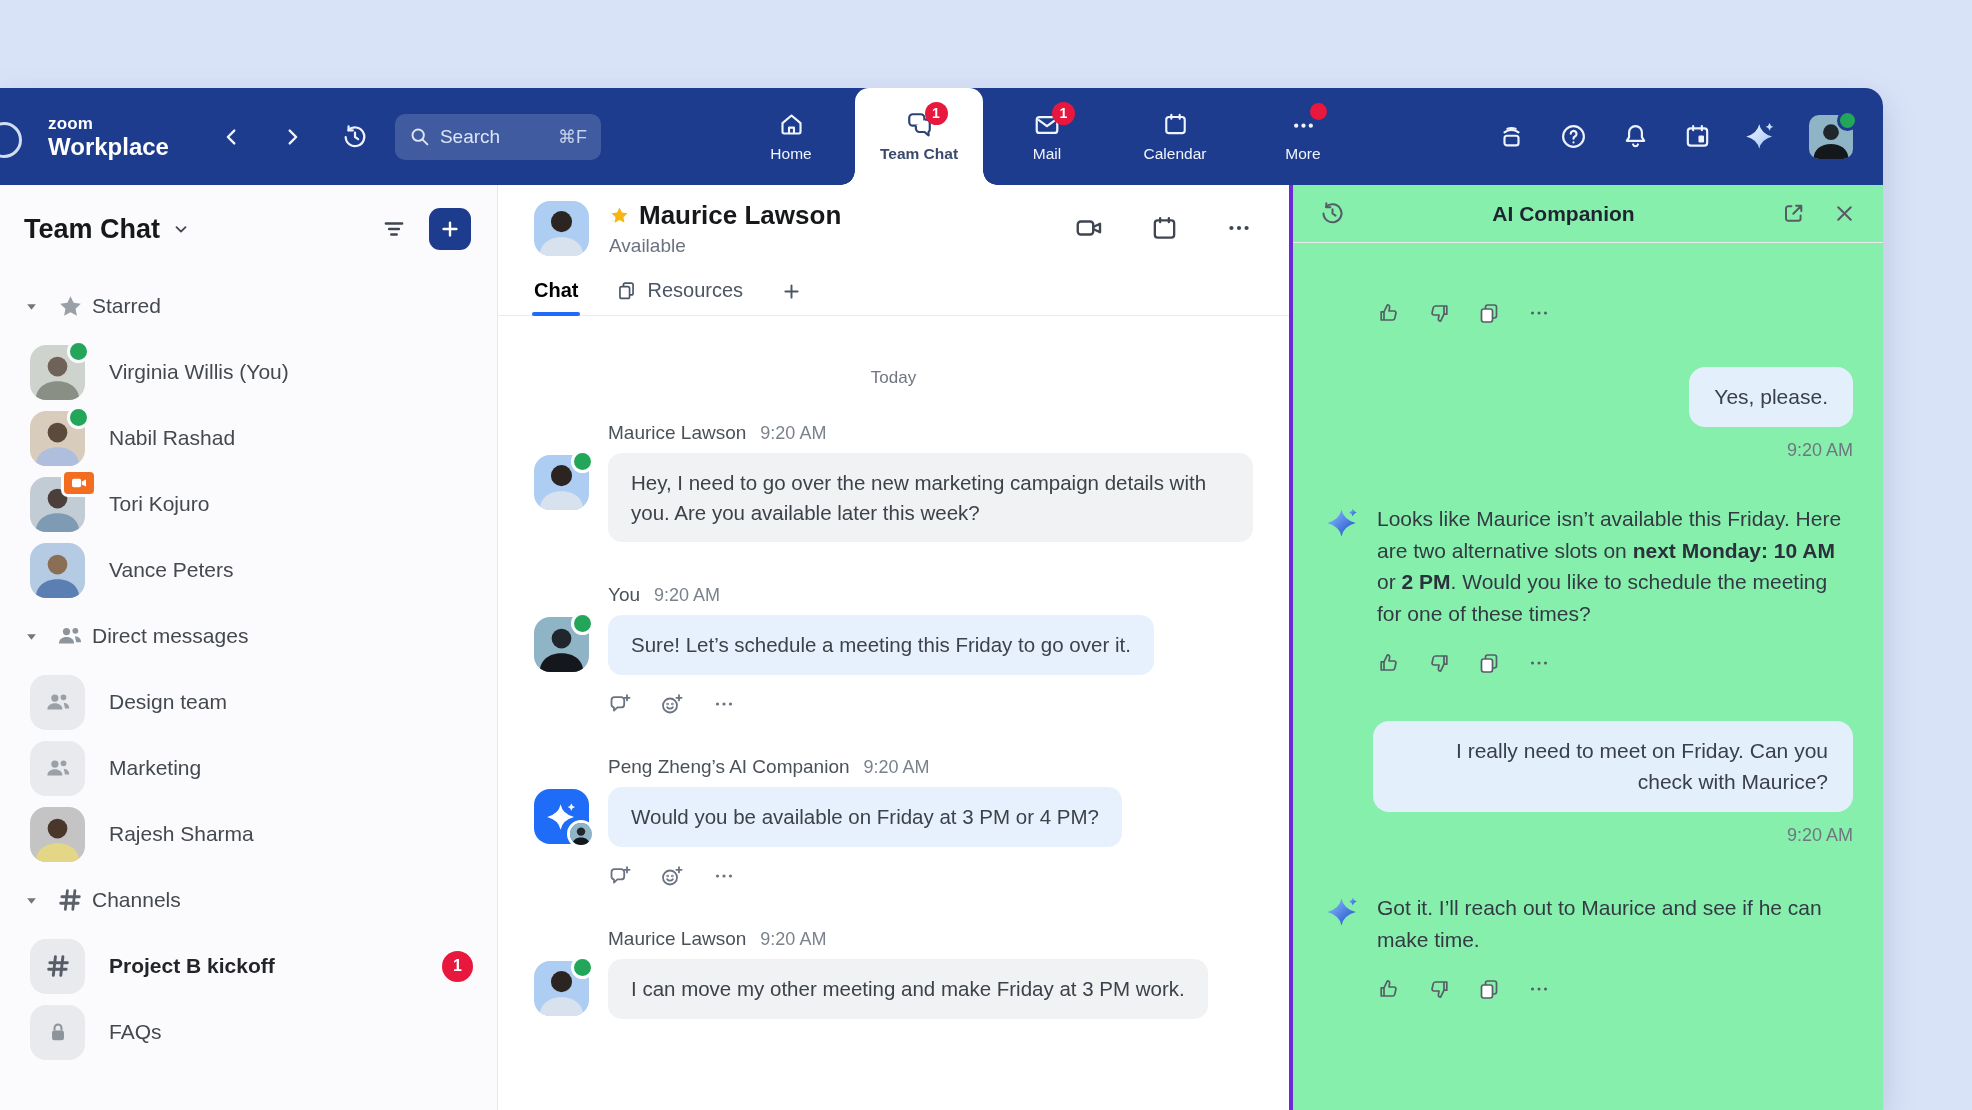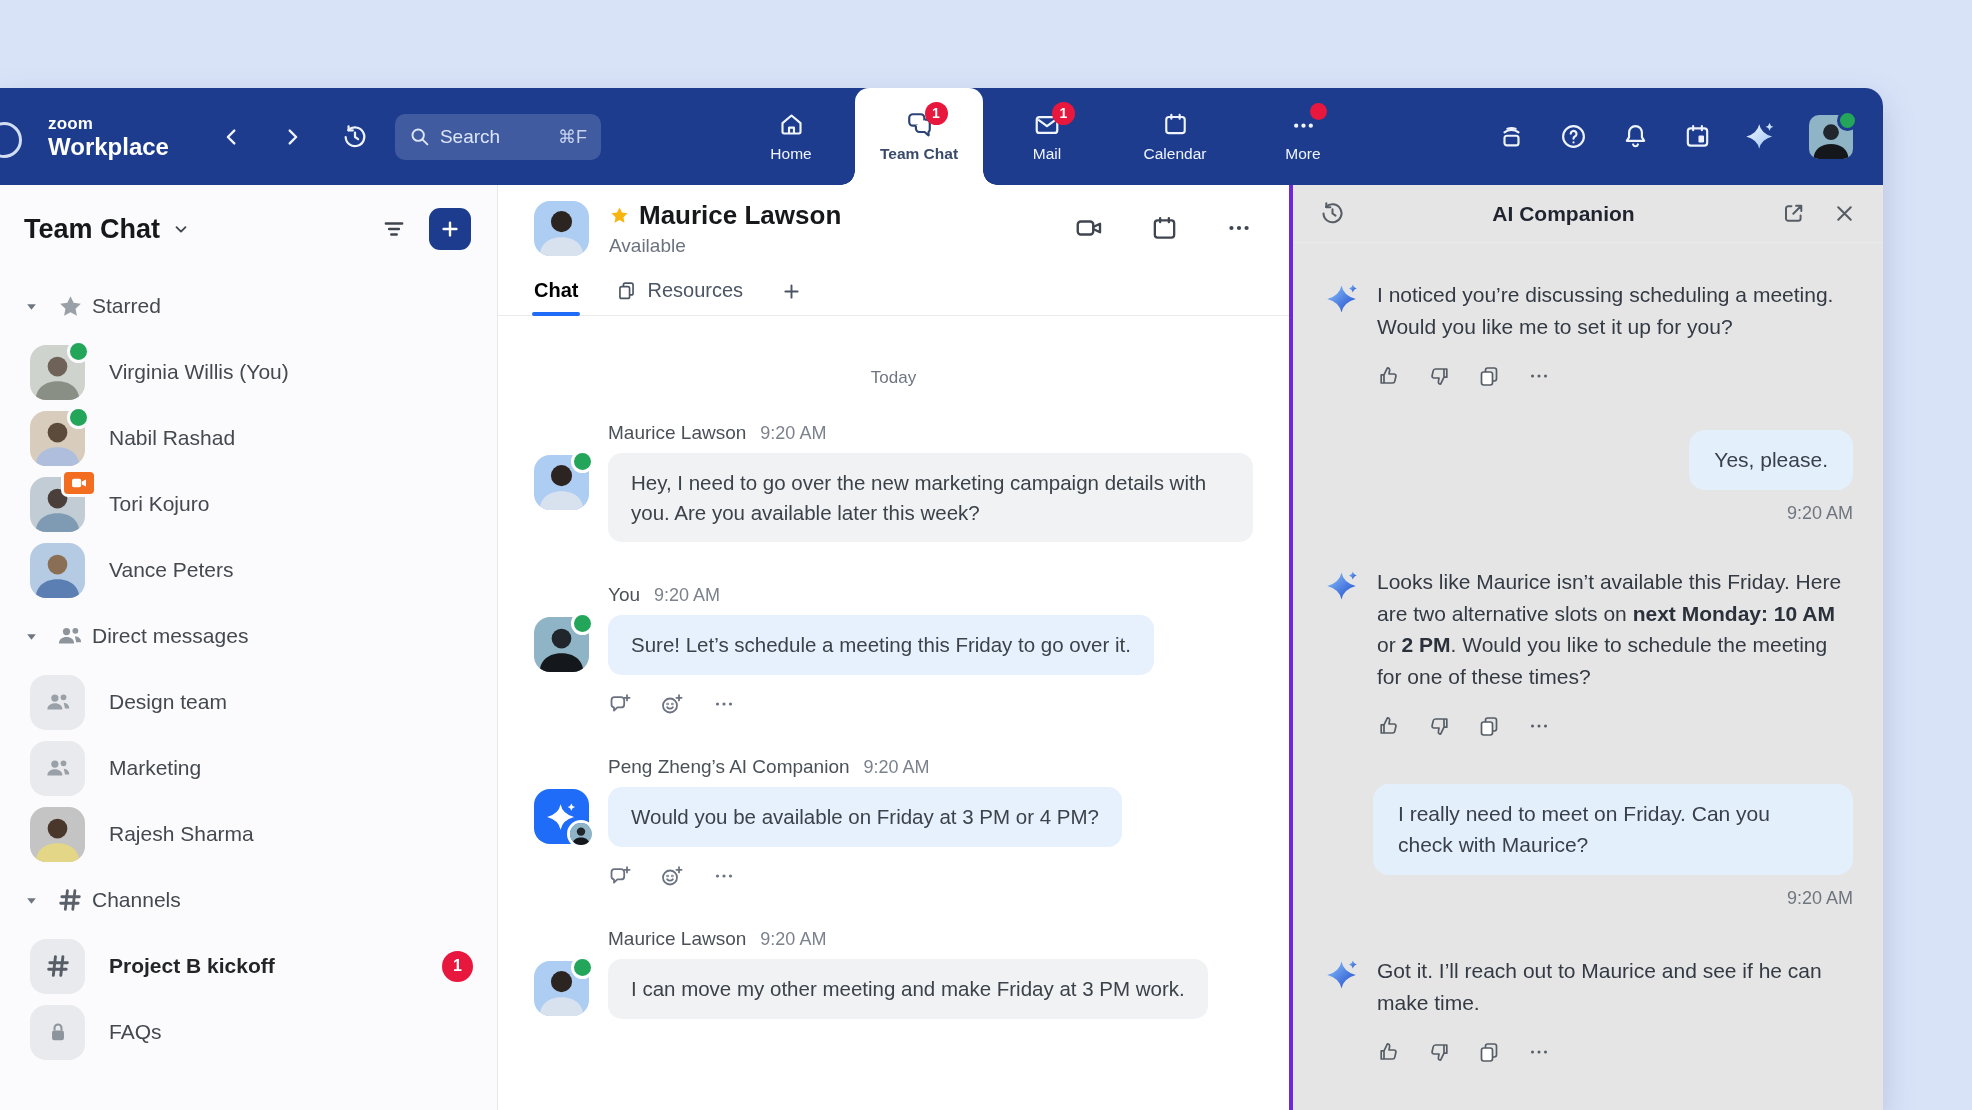--- a/index.html
+++ b/index.html
@@ -93,32 +93,32 @@
   .msg{position:relative;padding-left:74px;margin-top:36px;}
   .msg .avatar{position:absolute;left:0;top:33px;}
   .msg-meta{font-size:19px;color:#4a5158;margin-bottom:9px;}
   .msg-meta .time{color:#7b828c;margin-left:14px;font-size:18px;}
   .bubble{display:inline-block;background:#f1f2f4;border-radius:14px;padding:15px 23px;font-size:20.5px;line-height:1.45;color:#3c4249;max-width:650px;}
   .bubble.self{background:#e7f1fd;}
   .msg-actions{display:flex;gap:28px;margin-top:17px;color:#6b7280;}
   .aic-avatar{width:55px;height:55px;border-radius:16px;background:#1f6cf9;position:relative;display:flex;align-items:center;justify-content:center;}
   .aic-avatar .mini{position:absolute;right:-6px;bottom:-4px;width:22px;height:22px;border-radius:50%;border:3px solid #fff;overflow:hidden;}
   
-  .ai-panel{width:590px;flex:0 0 auto;display:flex;flex-direction:column;background:#e5e5e5;}
+  .ai-panel{width:590px;flex:0 0 auto;display:flex;flex-direction:column;background:#86efac;}
   .ai-header{height:57px;flex:0 0 auto;border-bottom:1px solid #e9eaee;display:flex;align-items:center;padding:0 26px;color:#3f4650;}
   .ai-title{flex:1;text-align:center;font-size:21px;font-weight:700;color:#1f2430;}
   .ai-hicons{display:flex;align-items:center;gap:26px;}
   .ai-body{flex:1;display:flex;flex-direction:column;padding:36px 30px 0 32px;overflow:hidden;}
   .ai-msg{display:flex;}
   .ai-spark{flex:0 0 auto;width:36px;margin-top:2px;}
   .ai-text{margin-left:16px;font-size:21px;line-height:1.5;color:#333a44;}
   .ai-text b{font-weight:700;color:#2b313b;}
   .ai-actions{display:flex;gap:26px;margin-left:52px;margin-top:22px;color:#565d66;}
   .user-row{align-self:flex-end;max-width:480px;}
-  .user-bubble{background:#e4effc;border-radius:16px;padding:15px 25px;font-size:21px;line-height:1.45;color:#39404a;}
+  .user-bubble{background:#e4effc;border-radius:16px;padding:15px 25px;font-size:21px;line-height:1.45;color:#39404a;text-align:right;}
   .bubble-time{text-align:right;font-size:18px;color:#70767f;margin-top:13px;}
   .mt42{margin-top:42px;} .mt46{margin-top:46px;}
   .ic{display:block;}
   button{font-family:inherit;}
 </style>
 </head>
 <body>
 
 <svg width="0" height="0" style="position:absolute">
   <defs>
@@ -634,29 +634,20 @@
           <button class="tb-btn" style="color:#565d66">
             <svg class="ic" width="25" height="25" viewBox="0 0 24 24" fill="none" stroke="currentColor" stroke-width="2" stroke-linecap="round">
                 <path d="M6 6l12 12M18 6 6 18"></path>
               </svg>
           </button>
         </span>
       </div>
 
       <div class="ai-body">
 
-        <div class="ai-msg">
-          <span class="ai-spark">
-              <svg class="ic" width="36" height="36" viewBox="0 0 24 24">
-                <path d="M11 3Q12.3 9.8 20.5 12q-8.2 2.2-9.5 9Q9.7 14.2 1.5 12q8.2-2.2 9.5-9Z" fill="url(#sparkBlue)"></path>
-                <path d="M18.6 2.4q.4 2 2.6 2.6q-2.2.6-2.6 2.6q-.4-2-2.6-2.6q2.2-.6 2.6-2.6Z" fill="url(#sparkBlue)"></path>
-              </svg>
-            </span>
-          <span class="ai-text">I noticed you’re discussing scheduling a meeting. Would you like me to set it up for you?</span>
-        </div>
         <div class="ai-actions">
           <button class="tb-btn" style="color:#565d66">
             <svg class="ic" width="24" height="24" viewBox="0 0 24 24" fill="none" stroke="currentColor" stroke-width="1.7" stroke-linejoin="round">
                 <path d="M7 10.8l3.4-7c1.5 0 2.5 1 2.2 2.5L12 10h5.1c1.2 0 2.1 1.1 1.8 2.3l-1.1 4.8a2.4 2.4 0 0 1-2.3 1.9H7M7 10.8H4.2v8.2H7z"></path>
               </svg>
           </button>
           <button class="tb-btn" style="color:#565d66">
             <svg class="ic" width="24" height="24" viewBox="0 0 24 24" fill="none" stroke="currentColor" stroke-width="1.7" stroke-linejoin="round">
                 <g transform="rotate(180 12 12)">
                   <path d="M7 10.8l3.4-7c1.5 0 2.5 1 2.2 2.5L12 10h5.1c1.2 0 2.1 1.1 1.8 2.3l-1.1 4.8a2.4 2.4 0 0 1-2.3 1.9H7M7 10.8H4.2v8.2H7z"></path>

